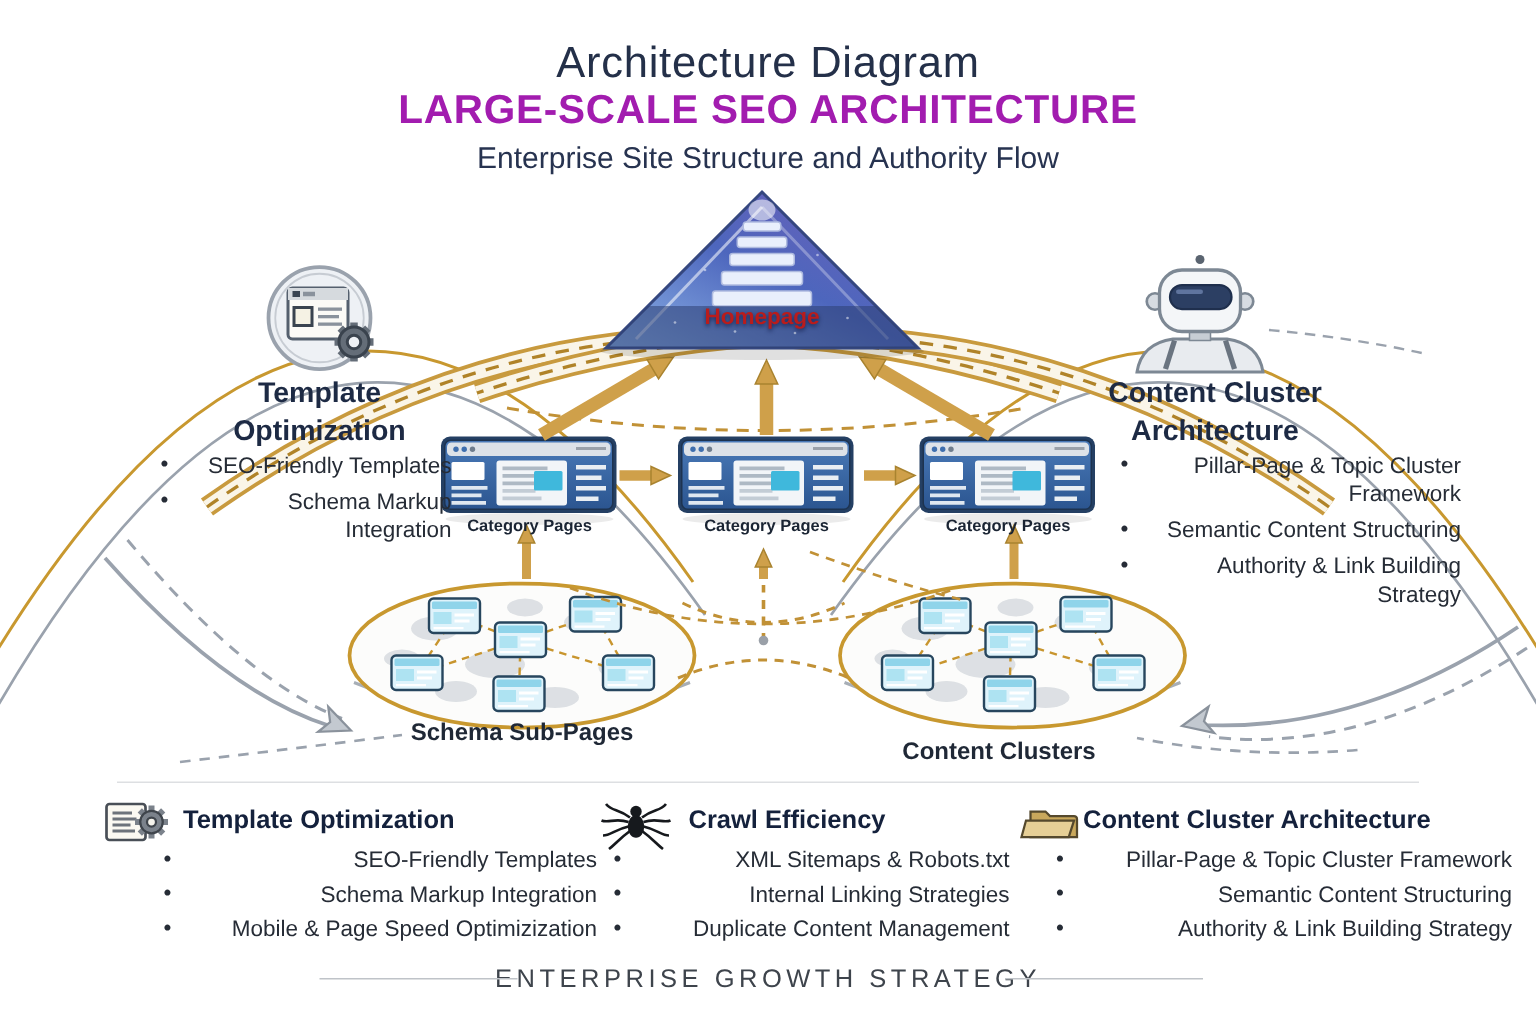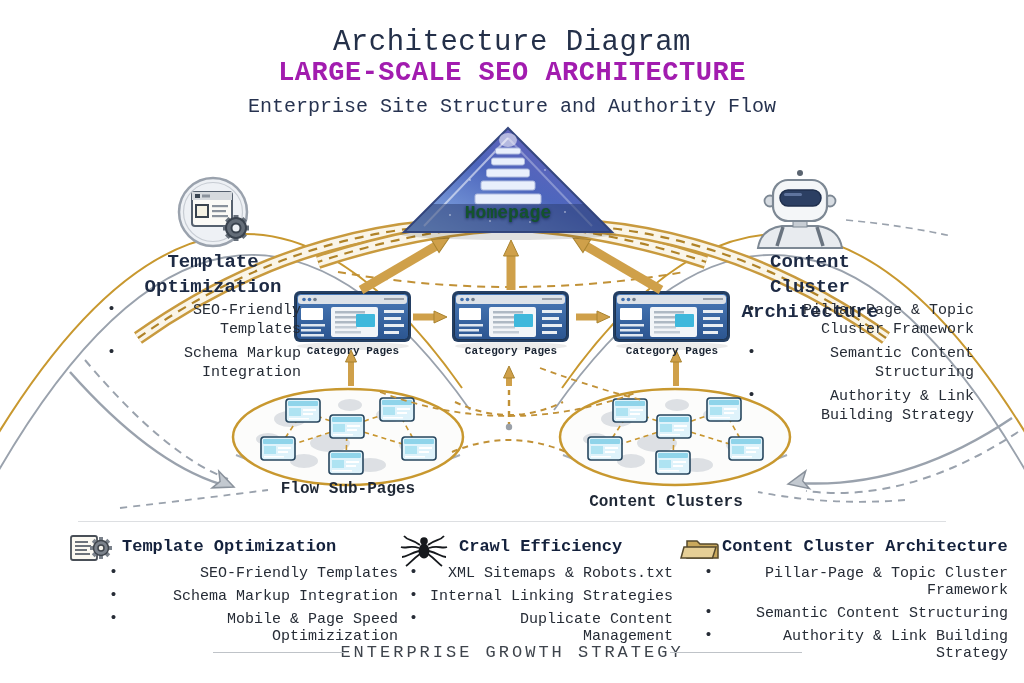--- a/index.html
+++ b/index.html
@@ -1,24 +1,24 @@
 <!DOCTYPE html>
 <html><head>
 <meta charset="utf-8">
 <style>
   html,body{margin:0;padding:0;background:#ffffff;}
   .canvas{position:relative;width:1024px;height:683px;background:#ffffff;overflow:hidden;
-          font-family:Liberation Mono, monospace;color:#232e44;border-radius:32px;}
+          font-family:Liberation Sans, sans-serif;color:#232e44;border-radius:32px;}
   svg.art{position:absolute;left:0;top:0;width:1024px;height:683px;}
   .t{position:absolute;text-align:right;}
   .center{text-align:center;}
   .hdr1{left:0;right:0;top:26px;font-size:29px;color:#243049;letter-spacing:.5px;}
   .hdr2{left:0;right:0;top:58px;font-size:27px;font-weight:bold;color:#a21caf;letter-spacing:.5px;}
   .hdr3{left:0;right:0;top:95px;font-size:20px;color:#273350;}
-  .homepage{left:428px;top:203px;width:160px;font-size:18px;font-weight:bold;color:#14532d;
+  .homepage{left:428px;top:203px;width:160px;font-size:15px;font-weight:bold;color:#b91c1c;
             text-shadow:0 1px 3px rgba(10,20,60,.75);}
   .ptitle{font-size:19px;font-weight:bold;color:#1d2a44;line-height:25px;}
   .lefttitle{left:138px;top:250px;width:150px;}
   .righttitle{left:725px;top:250px;width:170px;}
   ul.blist{margin:0;padding:0;list-style:none;color:#262c36;}
   .blist li{position:relative;padding-left:14px;}
   .blist li::before{content:"\2022";position:absolute;left:1px;top:-1px;color:#262c36;}
   .panelist{font-size:15px;}
   .panelist li{line-height:19px;margin-bottom:5px;}
   .leftlist{left:106px;top:301px;width:195px;}
@@ -304,21 +304,21 @@
 <ul class="t blist panelist rightlist">
   <li>Pillar-Page &amp; Topic Cluster Framework</li>
   <li>Semantic Content Structuring</li>
   <li>Authority &amp; Link Building Strategy</li>
 </ul>
 
 <div class="t catlabel center" style="left:283px;">Category Pages</div>
 <div class="t catlabel center" style="left:441px;">Category Pages</div>
 <div class="t catlabel center" style="left:602px;">Category Pages</div>
 
-<div class="t ovallabel center" style="left:263px;">Flow Sub-Pages</div>
+<div class="t ovallabel center" style="left:263px;">Schema Sub-Pages</div>
 <div class="t ovallabel center" style="left:581px;margin-top:13px;">Content Clusters</div>
 
 <div class="sep"></div>
 
 <div class="t legtitle" style="left:122px;top:537px;">Template Optimization</div>
 <ul class="t blist leglist" style="left:108px;top:565px;width:290px;">
   <li>SEO-Friendly Templates</li>
   <li>Schema Markup Integration</li>
   <li>Mobile &amp; Page Speed Optimizization</li>
 </ul>

